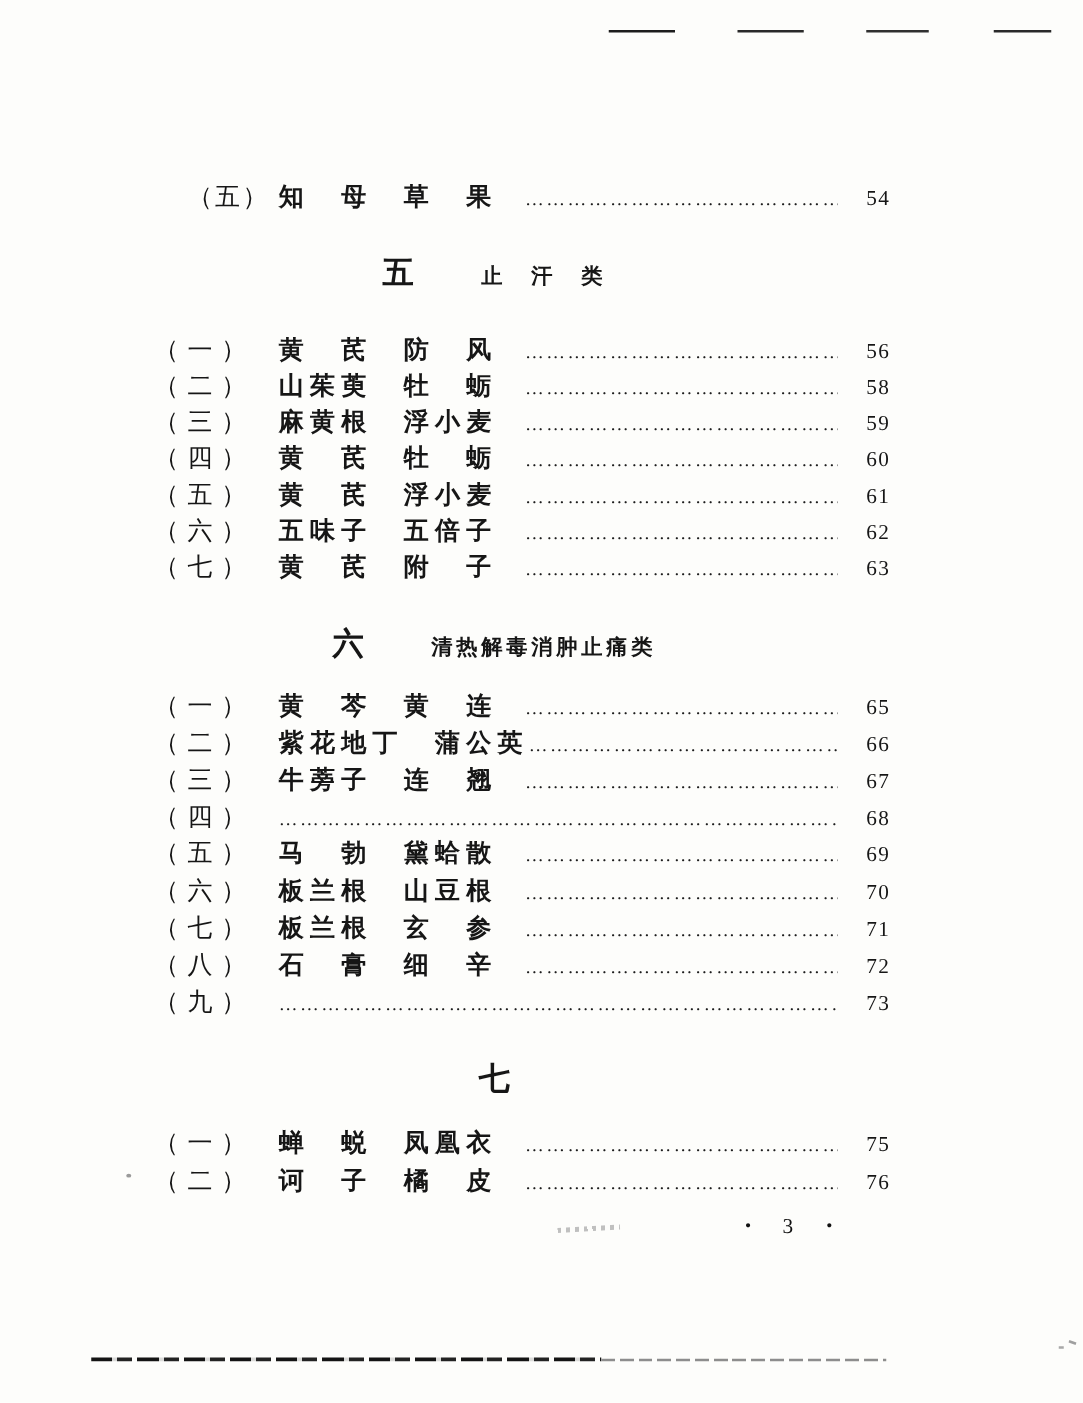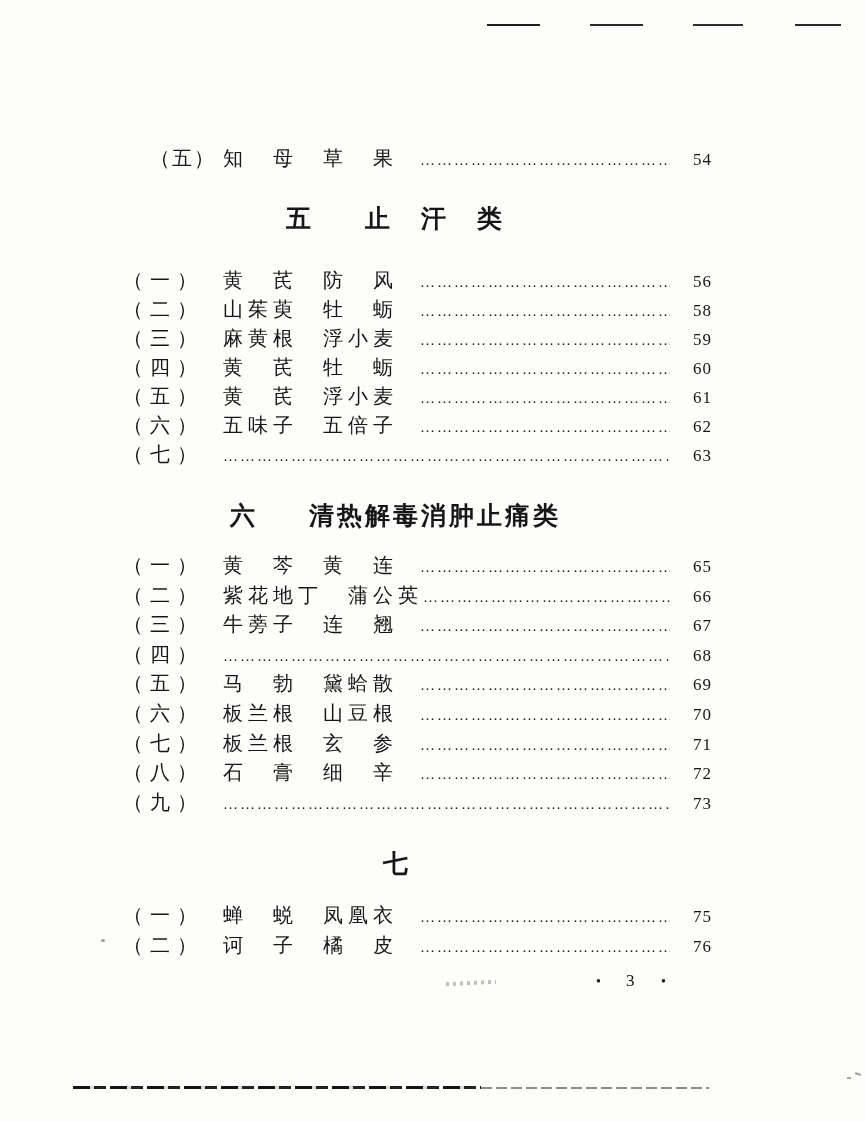--- a/index.html
+++ b/index.html
@@ -22,21 +22,21 @@
   .td4{left:795px;width:46px;background:#2a2a2a;}
 
   
   .toc-block{position:absolute;left:123px;width:589px;}
   .row{
     display:flex;align-items:baseline;
     height:29px;line-height:29px;font-size:20px;white-space:nowrap;
   }
   .marker{flex:none;width:100px;letter-spacing:7px;}
   .marker.indent{margin-left:27px;width:73px;letter-spacing:2px;}
-  .title{flex:none;min-width:197px;letter-spacing:5px;}
+  .title{flex:none;min-width:197px;letter-spacing:5px;font-weight:bold;}
   .dots{
     flex:1;min-width:0;overflow:hidden;
     font-size:15px;letter-spacing:2px;color:#1d1d1d;
   }
   .pagenum{flex:none;width:42px;text-align:right;font-size:17px;letter-spacing:1px;}
 
   #intro{top:144px;}
   #sec5-rows{top:266px;}
   #sec6-rows{top:551px;}
   #sec6-rows .row{height:29.6px;line-height:29.6px;}
@@ -44,21 +44,21 @@
   #sec7-rows .row{height:30px;line-height:30px;}
 
   .heading{
     position:absolute;left:123px;width:589px;
     display:flex;justify-content:center;align-items:baseline;gap:54px;
     transform:translateX(-22px);
     font-family:"Liberation Sans","DejaVu Sans",sans-serif;
     font-weight:bold;line-height:30px;white-space:nowrap;
   }
   .heading .num{font-size:25px;}
-  .heading .ttl{font-size:25px;letter-spacing:3px;}
+  .heading .ttl{font-size:17px;letter-spacing:3px;}
   #hdr5{top:203px;}
   #hdr6{top:500px;}
   #hdr7{top:848px;}
 
   
   .folio{position:absolute;font-size:17px;color:#111;}
   .folio-dot{position:absolute;font-size:14px;color:#111;}
   .fd-l{left:596px;top:974px;}
   .fnum{left:626px;top:971px;}
   .fd-r{left:661px;top:974px;}
@@ -139,20 +139,21 @@
       <span class="pagenum">61</span>
     </div>
     <div class="row">
       <span class="marker">（六）</span>
       <span class="title">五味子　五倍子</span>
       <span class="dots">………………………………………………………………………………………………………………</span>
       <span class="pagenum">62</span>
     </div>
     <div class="row">
       <span class="marker">（七）</span>
+      <span class="title">黄　芪　附　子</span>
       <span class="dots">………………………………………………………………………………………………………………</span>
       <span class="pagenum">63</span>
     </div>
   </div>
 
   <div class="heading" id="hdr6">
     <span class="num">六</span>
     <span class="ttl">清热解毒消肿止痛类</span>
   </div>
 

